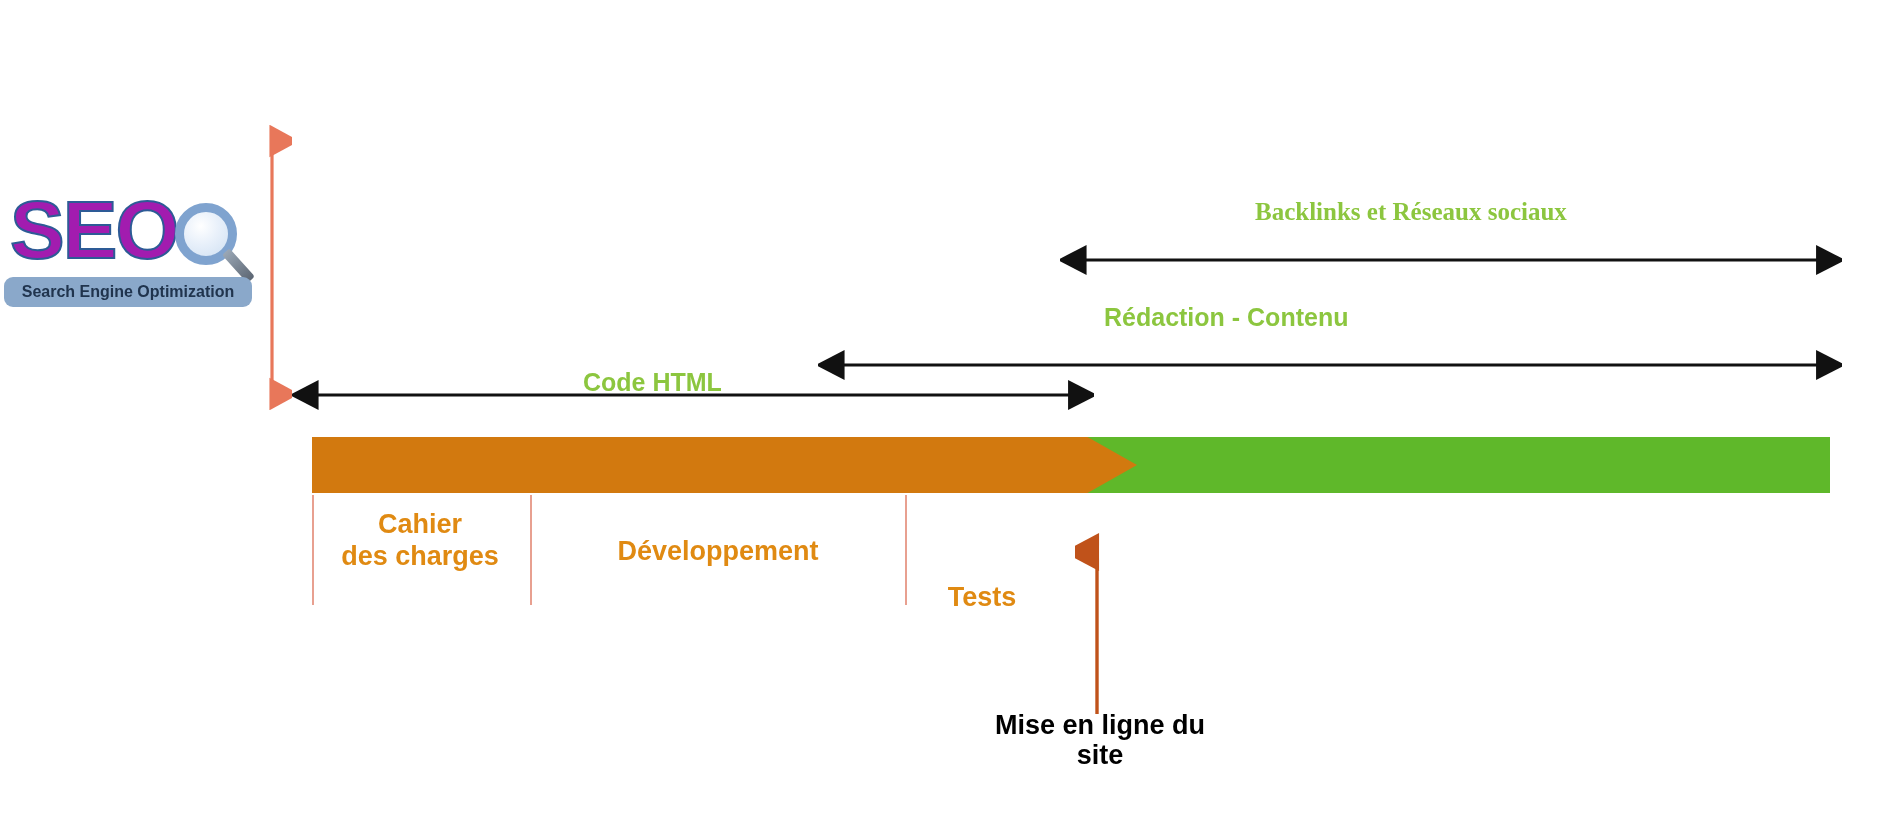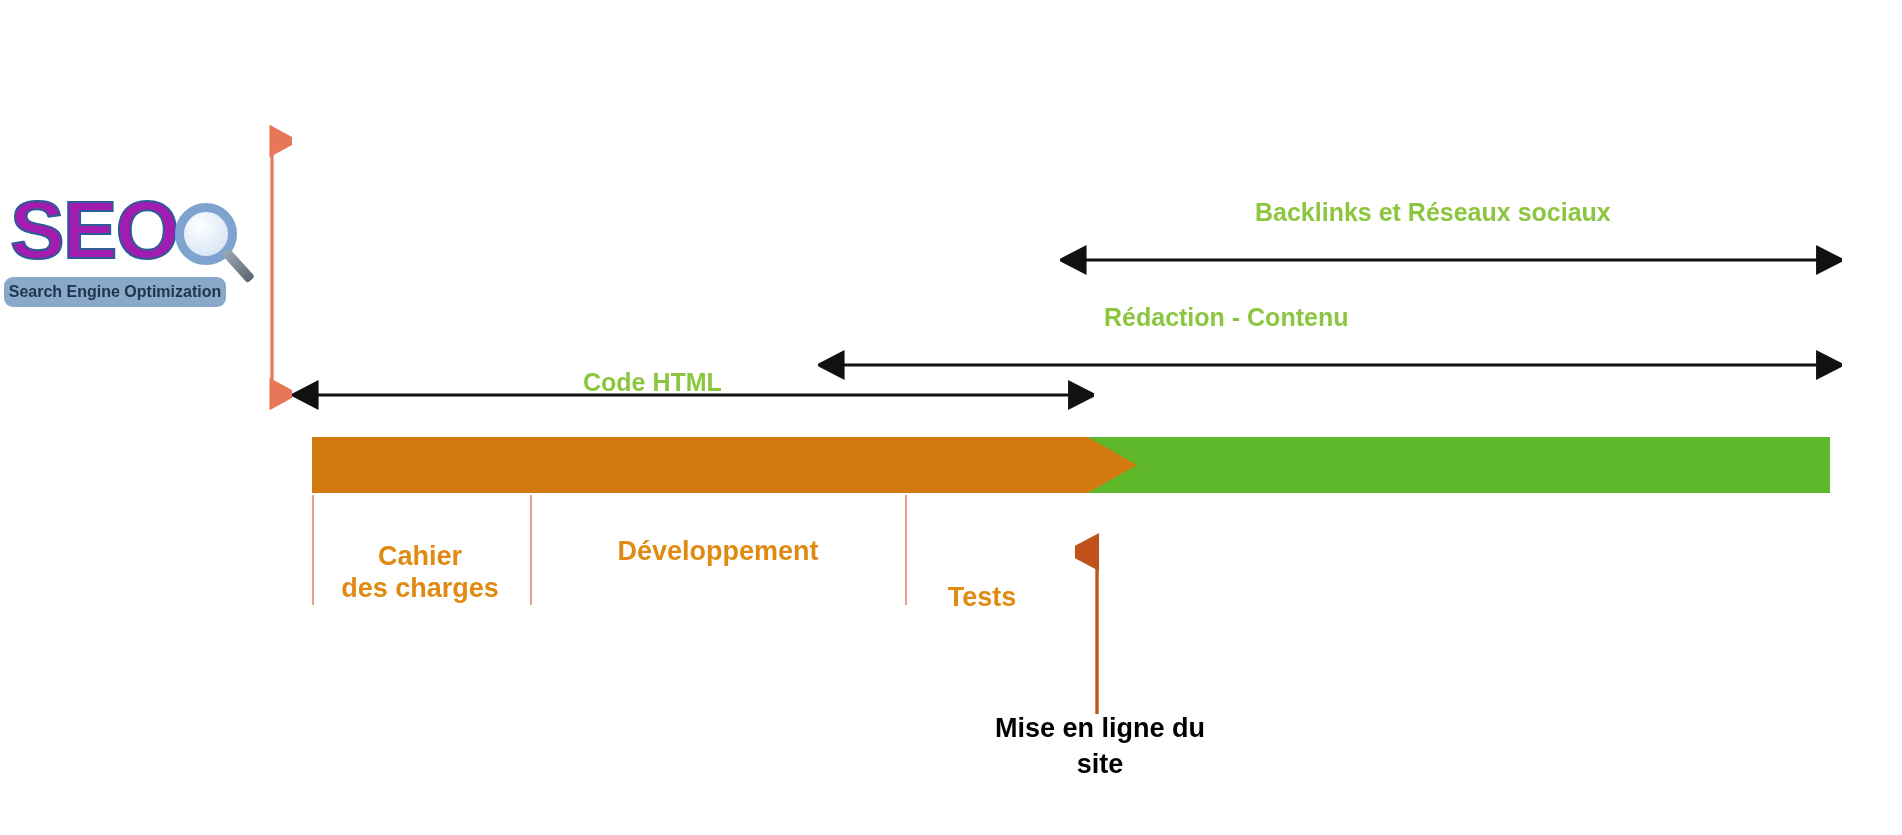--- a/index.html
+++ b/index.html
@@ -57,21 +57,21 @@
     height: 38px;
     background: linear-gradient(180deg,#9aa7b5,#5c6673);
     transform: rotate(-42deg);
     transform-origin: top left;
     border-radius: 3px;
   }
   #seo-logo .seo-tagline {
     position: absolute;
     left: 4px;
     top: 92px;
-    width: 222px;
+    width: 248px;
     height: 30px;
     background: #8aa8ca;
     border-radius: 9px;
     color: #20344e;
     font-family: "Liberation Sans", sans-serif;
     font-weight: bold;
     font-size: 16px;
     text-align: center;
     line-height: 30px;
     box-sizing: border-box;
@@ -152,21 +152,21 @@
   #launch-label {
     position: absolute;
     left: 905px;
     top: 710px;
     width: 390px;
     text-align: center;
     color: #000000;
     font-family: "Liberation Sans", sans-serif;
     font-weight: bold;
     font-size: 27px;
-    line-height: 36px;
+    line-height: 30px;
     white-space: pre-line;
   }
 
   .span-arrow-svg { position: absolute; }
 </style>
 </head>
 <body>
 
 <div id="canvas">
 
@@ -182,21 +182,21 @@
       <marker id="redUp" markerWidth="11" markerHeight="11" refX="5.5" refY="9.2" orient="auto" markerUnits="strokeWidth">
         <path d="M5.5,0.6 L10.6,10 L0.4,10 Z" fill="#e8775a"></path>
       </marker>
       <marker id="redDown" markerWidth="11" markerHeight="11" refX="5.5" refY="9.2" orient="auto" markerUnits="strokeWidth">
         <path d="M5.5,0.6 L10.6,10 L0.4,10 Z" fill="#e8775a"></path>
       </marker>
     </defs>
     <line x1="20" y1="16" x2="20" y2="269" stroke="#e8775a" stroke-width="3.2" marker-start="url(#redUp)" marker-end="url(#redDown)"></line>
   </svg>
 
-  <div class="span-label" style="left:1255px; top:198px;">Backlinks et Réseaux sociaux</div>
+  <div class="span-label" style="left:1255px; top:198px;font-family:Liberation Serif, serif;">Backlinks et Réseaux sociaux</div>
   <div class="span-label" style="left:1104px; top:303px;">Rédaction - Contenu</div>
   <div class="span-label" style="left:583px; top:333px;margin-top:35px;">Code HTML</div>
 
   <svg class="span-arrow-svg" style="left:1060px; top:242px;" width="782" height="36" viewBox="0 0 782 36">
     <defs>
       <marker id="blkL1" markerWidth="10" markerHeight="10" refX="8.6" refY="5" orient="auto" markerUnits="strokeWidth">
         <path d="M9.4,0.3 L9.4,9.7 L0.3,5 Z" fill="#111111"></path>
       </marker>
       <marker id="blkR1" markerWidth="10" markerHeight="10" refX="1.2" refY="5" orient="auto" markerUnits="strokeWidth">
         <path d="M0.6,0.3 L0.6,9.7 L9.7,5 Z" fill="#111111"></path>
@@ -231,21 +231,21 @@
 
   <div id="phase-bar">
     <div class="bar-green"></div>
     <div class="bar-orange"></div>
   </div>
 
   <div class="phase-tick" style="left:312px;"></div>
   <div class="phase-tick" style="left:530px;"></div>
   <div class="phase-tick" style="left:905px;"></div>
 
-  <div class="phase-label" style="left:300px; top:508px; width:240px;margin-top:32px;">Cahier
+  <div class="phase-label" style="left:300px; top:508px; width:240px;">Cahier
 des charges</div>
   <div class="phase-label" style="left:558px; top:535px; width:320px;">Développement</div>
   <div class="phase-label" style="left:912px; top:535px; width:140px;margin-top:46px;">Tests</div>
 
   <svg id="launch-arrow" viewBox="0 0 44 190" width="44" height="190">
     <defs>
       <marker id="launchHead" markerWidth="12" markerHeight="12" refX="6" refY="10.4" orient="auto" markerUnits="strokeWidth">
         <path d="M6,0.5 L11.6,11 L0.4,11 Z" fill="#c0521a"></path>
       </marker>
     </defs>

